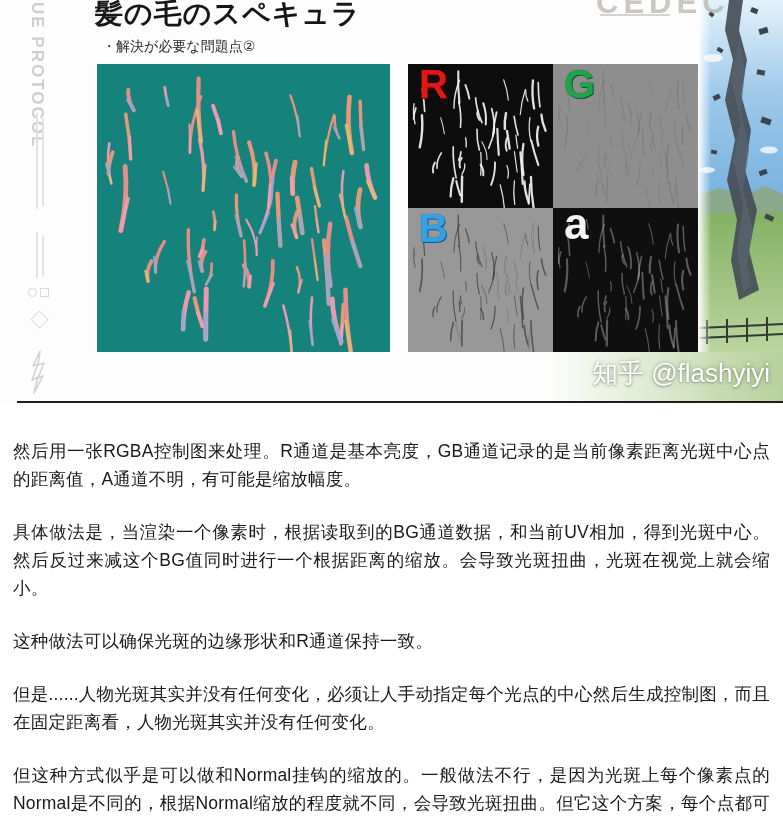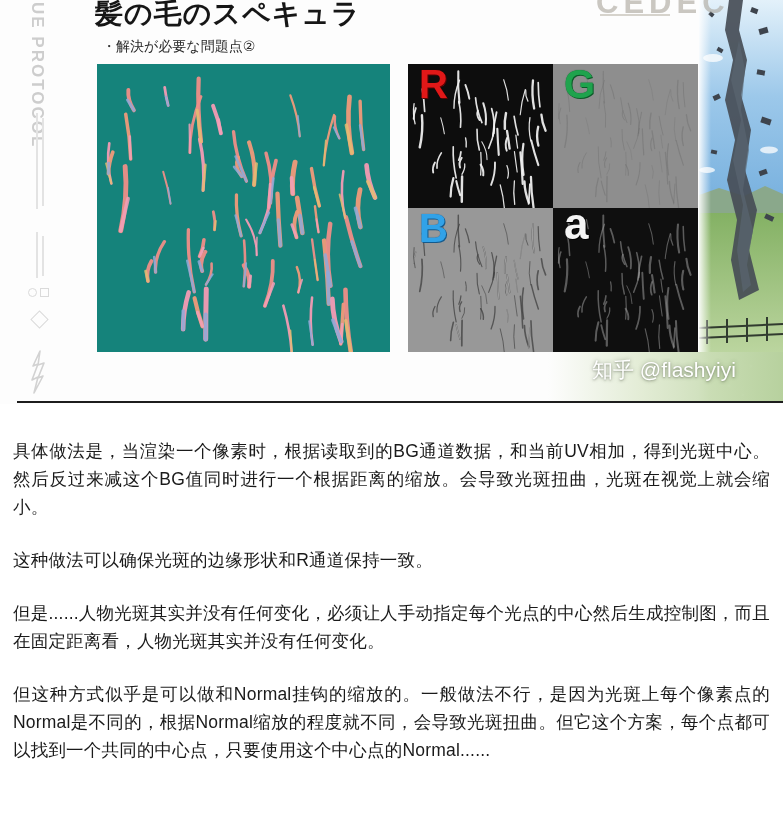--- a/index.html
+++ b/index.html
@@ -25,21 +25,21 @@
   .teal-image{position:absolute;left:97px;top:64px;width:293px;height:288px;}
   .teal-image svg{display:block;width:100%;height:100%;}
 
   .channel-grid{position:absolute;left:408px;top:64px;width:290px;height:288px;
                 display:grid;grid-template-columns:145px 145px;grid-template-rows:144px 144px;}
   .quadrant{position:relative;overflow:hidden;}
   .quadrant svg{display:block;width:100%;height:100%;}
   .channel-label{position:absolute;left:11px;top:-2px;font-size:40px;font-weight:bold;
                  line-height:1.1;}
 
-  .zhihu-watermark{position:absolute;left:592px;top:356px;font-size:21px;color:#ffffff;
+  .zhihu-watermark{position:absolute;left:592px;top:356px;font-size:26px;color:#ffffff;
                    text-shadow:0 0 4px rgba(60,70,50,.45),0 1px 2px rgba(60,70,50,.35);
                    white-space:nowrap;}
 
   
   .side-logo-text{position:absolute;left:47px;top:2px;transform:rotate(90deg);
                   transform-origin:0 0;font-size:17px;font-weight:bold;letter-spacing:2px;
                   color:#cdcdcd;white-space:nowrap;}
   .fine-print-bar{position:absolute;background:#e3e3e3;width:2px;}
   .rail-glyph{position:absolute;border:1px solid #dadada;background:transparent;}
   .s-logo{position:absolute;left:29px;top:350px;}
@@ -517,17 +517,18 @@
       <span class="channel-label" id="lab-3" style="color: rgb(244, 244, 244); text-shadow: rgb(0, 0, 0) 0px 0px 1px, rgb(0, 0, 0) 1px 1px 0px; font-size: 44px; top: -8px;">a</span>
     </div>
   </div>
 
   <div class="zhihu-watermark">知乎 @flashyiyi</div>
 
   <div class="figure-bottom-line"></div>
 </div>
 
 <div class="article">
+  <p>然后用一张RGBA控制图来处理。R通道是基本亮度，GB通道记录的是当前像素距离光斑中心点的距离值，A通道不明，有可能是缩放幅度。</p>
   <p>具体做法是，当渲染一个像素时，根据读取到的BG通道数据，和当前UV相加，得到光斑中心。然后反过来减这个BG值同时进行一个根据距离的缩放。会导致光斑扭曲，光斑在视觉上就会缩小。</p>
   <p>这种做法可以确保光斑的边缘形状和R通道保持一致。</p>
   <p>但是......人物光斑其实并没有任何变化，必须让人手动指定每个光点的中心然后生成控制图，而且在固定距离看，人物光斑其实并没有任何变化。</p>
   <p>但这种方式似乎是可以做和Normal挂钩的缩放的。一般做法不行，是因为光斑上每个像素点的Normal是不同的，根据Normal缩放的程度就不同，会导致光斑扭曲。但它这个方案，每个点都可以找到一个共同的中心点，只要使用这个中心点的Normal......</p>
 </div>
 
 </body></html>

